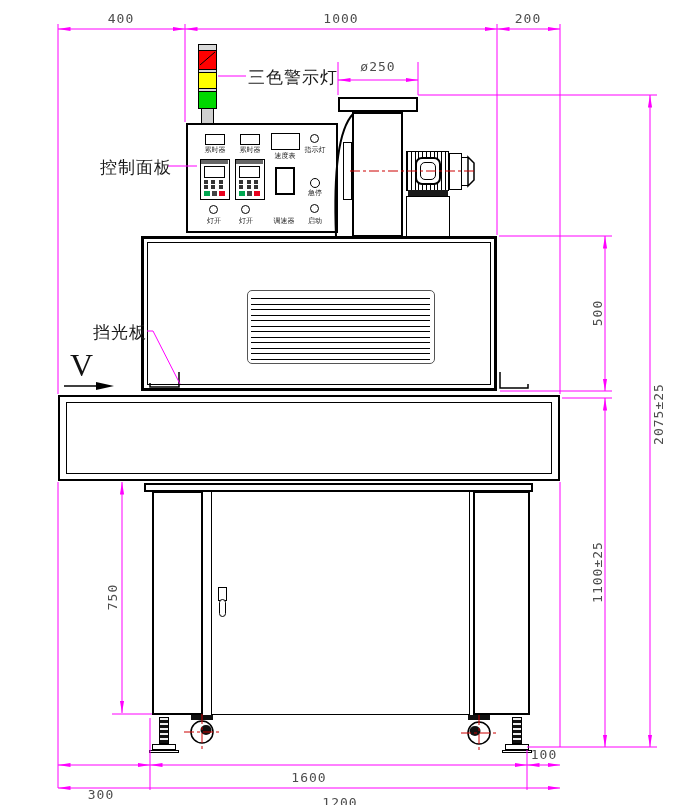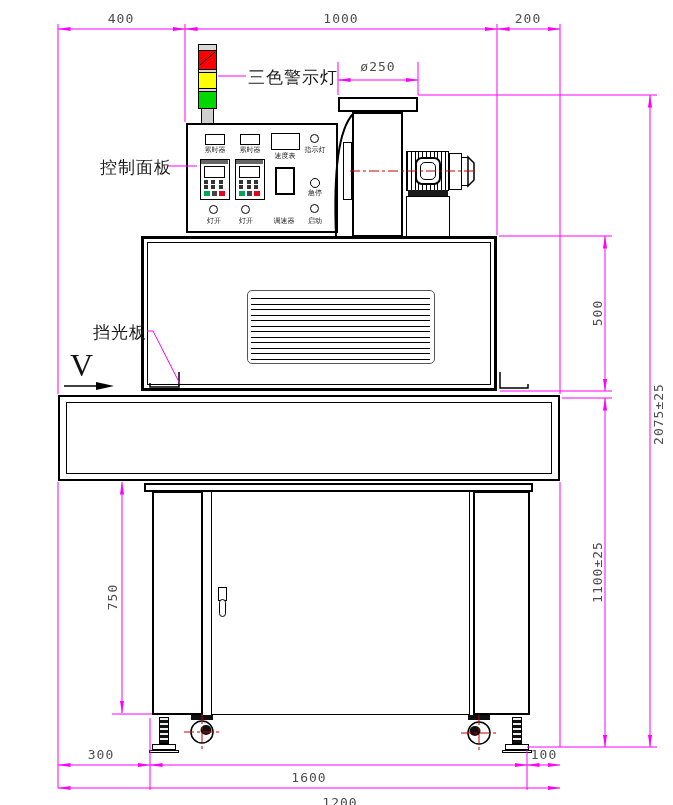--- a/index.html
+++ b/index.html
@@ -195,21 +195,21 @@
   </svg>
 
   <span class="dt dth" style="left:121px;top:11px;">400</span>
   <span class="dt dth" style="left:341px;top:11px;">1000</span>
   <span class="dt dth" style="left:528px;top:11px;">200</span>
   <span class="dt dth" style="left:378px;top:59px;">ø250</span>
   <span class="dt dtv" style="left:597px;top:313px;">500</span>
   <span class="dt dtv" style="left:658px;top:414px;">2075±25</span>
   <span class="dt dtv" style="left:597px;top:572px;">1100±25</span>
   <span class="dt dtv" style="left:112px;top:597px;">750</span>
-  <span class="dt dth" style="left:101px;top:747px;">300</span>
+  <span class="dt dth" style="left:101px;top:787px;">300</span>
   <span class="dt dth" style="left:340px;top:747px;margin-top:48px;">1200</span>
   <span class="dt dth" style="left:544px;top:747px;">100</span>
   <span class="dt dth" style="left:309px;top:770px;text-align:right;">1600</span>
 
   <span class="abs cjk" style="left:248px;top:66px;">三色警示灯</span>
   <span class="abs cjk" style="left:100px;top:156px;">控制面板</span>
   <span class="abs cjk" style="left:93px;top:321px;">挡光板</span>
   <span class="abs" style="left:70px;top:348px;font-family:'Liberation Serif',serif;font-size:32px;color:#111;line-height:34px;">V</span>
 
 </div>

